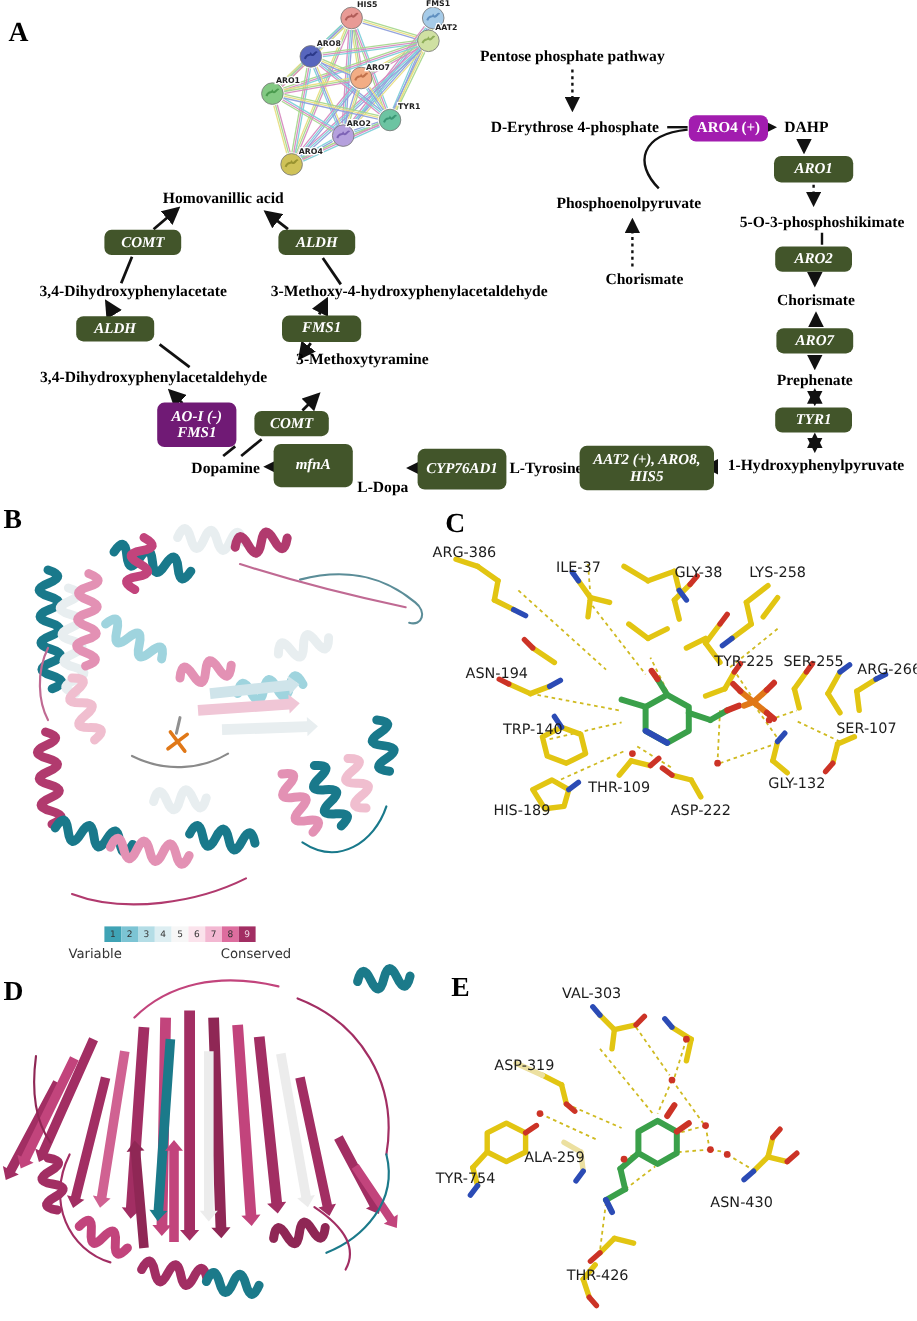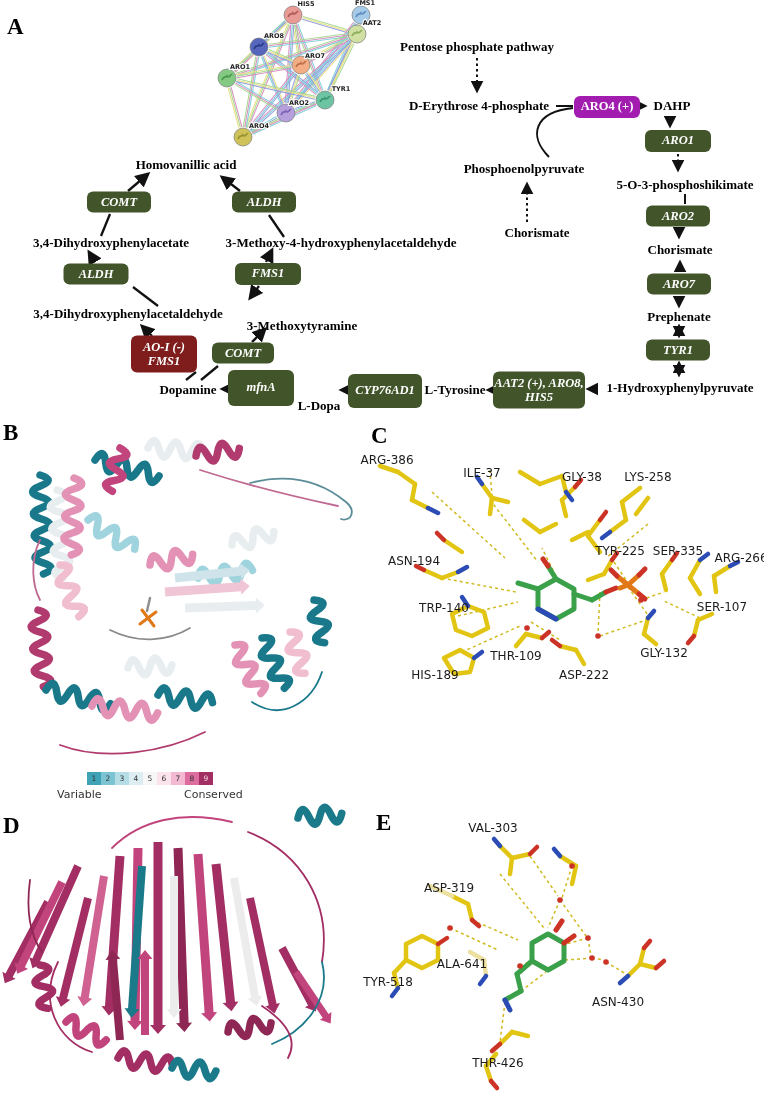--- a/index.html
+++ b/index.html
@@ -435,52 +435,52 @@
       <div class="met" style="left: 680px; top: 250px;">Chorismate</div>
       <div class="met" style="left: 679px; top: 317px;">Prephenate</div>
       <div class="met" style="left: 680px; top: 388px;">1-Hydroxyphenylpyruvate</div>
       <div class="met" style="left: 455px; top: 390px;">L-Tyrosine</div>
       <div class="met" style="left: 319px; top: 390px; margin-top: 16px;">L-Dopa</div>
       <div class="met" style="left: 188px; top: 390px;">Dopamine</div>
       <div class="met" style="left: 186px; top: 165px;">Homovanillic acid</div>
       <div class="met" style="left: 111px; top: 243px;">3,4-Dihydroxyphenylacetate</div>
       <div class="met" style="left: 341px; top: 243px;">3-Methoxy-4-hydroxyphenylacetaldehyde</div>
       <div class="met" style="left: 128px; top: 314px;">3,4-Dihydroxyphenylacetaldehyde</div>
-      <div class="met" style="left: 302px; top: 326px;">3-Methoxytyramine</div>
+      <div class="met" style="left: 302px; top: 299px;">3-Methoxytyramine</div>
     </div>
   <div id="enzymes">
       <div class="enz" style="left: 607px; top: 107px; width: 66px; height: 22px; background: #a21caf; font-style: normal;">
         <div class="">ARO4 (+)</div>
       </div>
       <div class="enz" style="left: 678px; top: 141px; width: 66px; height: 22px; background: rgb(66, 85, 42); font-style: italic;">
         <div class="">ARO1</div>
       </div>
       <div class="enz" style="left: 678px; top: 216px; width: 64px; height: 21px; background: rgb(66, 85, 42); font-style: italic;">
         <div class="">ARO2</div>
       </div>
       <div class="enz" style="left: 679px; top: 284px; width: 64px; height: 21px; background: rgb(66, 85, 42); font-style: italic;">
         <div class="">ARO7</div>
       </div>
       <div class="enz" style="left: 678px; top: 350px; width: 64px; height: 21px; background: rgb(66, 85, 42); font-style: italic;">
         <div class="">TYR1</div>
       </div>
-      <div class="enz" style="left: 539px; top: 390px; width: 92px; height: 37px; background: rgb(66, 85, 42); font-style: italic;">
+      <div class="enz" style="left: 539px; top: 390px; width: 112px; height: 37px; background: rgb(66, 85, 42); font-style: italic;">
         <div class="">AAT2 (+), ARO8,</div>
         <div class="">HIS5</div>
       </div>
       <div class="enz" style="left: 385px; top: 391px; width: 74px; height: 34px; background: rgb(66, 85, 42); font-style: italic;">
         <div class="">CYP76AD1</div>
       </div>
       <div class="enz" style="left: 261px; top: 388px; width: 66px; height: 36px; background: rgb(66, 85, 42); font-style: italic;">
         <div class="">mfnA</div>
       </div>
       <div class="enz" style="left: 243px; top: 353px; width: 62px; height: 21px; background: rgb(66, 85, 42); font-style: italic;">
         <div class="">COMT</div>
       </div>
-      <div class="enz" style="left: 164px; top: 354px; width: 66px; height: 37px; background: #7f1d1d; font-style: italic;">
+      <div class="enz" style="left: 164px; top: 354px; width: 66px; height: 37px; background: #701a75; font-style: italic;">
         <div class="">AO-I (-)</div>
         <div class="">FMS1</div>
       </div>
       <div class="enz" style="left: 119px; top: 202px; width: 64px; height: 21px; background: rgb(66, 85, 42); font-style: italic;">
         <div class="">COMT</div>
       </div>
       <div class="enz" style="left: 264px; top: 202px; width: 64px; height: 21px; background: rgb(66, 85, 42); font-style: italic;">
         <div class="">ALDH</div>
       </div>
       <div class="enz" style="left: 96px; top: 274px; width: 65px; height: 21px; background: rgb(66, 85, 42); font-style: italic;">
@@ -490,34 +490,34 @@
         <div class="">FMS1</div>
       </div>
     </div>
   <div id="residues-c">
       <div class="res" style="left: 387px; top: 460px;">ARG-386</div>
       <div class="res" style="left: 482px; top: 473px;">ILE-37</div>
       <div class="res" style="left: 582px; top: 477px;">GLY-38</div>
       <div class="res" style="left: 648px; top: 477px;">LYS-258</div>
       <div class="res" style="left: 414px; top: 561px;">ASN-194</div>
       <div class="res" style="left: 620px; top: 551px;">TYR-225</div>
-      <div class="res" style="left: 678px; top: 551px;">SER-335</div>
+      <div class="res" style="left: 678px; top: 551px;">SER-255</div>
       <div class="res" style="left: 741px; top: 558px;">ARG-266</div>
       <div class="res" style="left: 444px; top: 608px;">TRP-140</div>
       <div class="res" style="left: 722px; top: 607px;">SER-107</div>
       <div class="res" style="left: 435px; top: 651px; margin-top: 24px;">HIS-189</div>
       <div class="res" style="left: 516px; top: 656px;">THR-109</div>
       <div class="res" style="left: 584px; top: 675px;">ASP-222</div>
       <div class="res" style="left: 664px; top: 653px;">GLY-132</div>
     </div>
   <div id="residues-e">
       <div class="res" style="left: 493px; top: 828px;">VAL-303</div>
-      <div class="res" style="left: 437px; top: 888px; margin-left: 12px;">ASP-319</div>
-      <div class="res" style="left: 462px; top: 964px;">ALA-641</div>
-      <div class="res" style="left: 388px; top: 982px;">TYR-518</div>
+      <div class="res" style="left: 437px; top: 888px;">ASP-319</div>
+      <div class="res" style="left: 462px; top: 964px;">ALA-259</div>
+      <div class="res" style="left: 388px; top: 982px;">TYR-754</div>
       <div class="res" style="left: 498px; top: 1063px;">THR-426</div>
       <div class="res" style="left: 618px; top: 1002px;">ASN-430</div>
     </div>
 
   <div id="legend">
     <div class="legend-label" style="left:57px;top:788px">Variable</div>
     <div class="legend-label" style="left:184px;top:788px">Conserved</div>
   <div class="lcell" style="left: 87px; top: 772px; background: rgb(63, 163, 181); color: rgb(51, 51, 51);">1</div>
       <div class="lcell" style="left: 101px; top: 772px; background: rgb(124, 196, 212); color: rgb(51, 51, 51);">2</div>
       <div class="lcell" style="left: 115px; top: 772px; background: rgb(180, 221, 230); color: rgb(51, 51, 51);">3</div>

